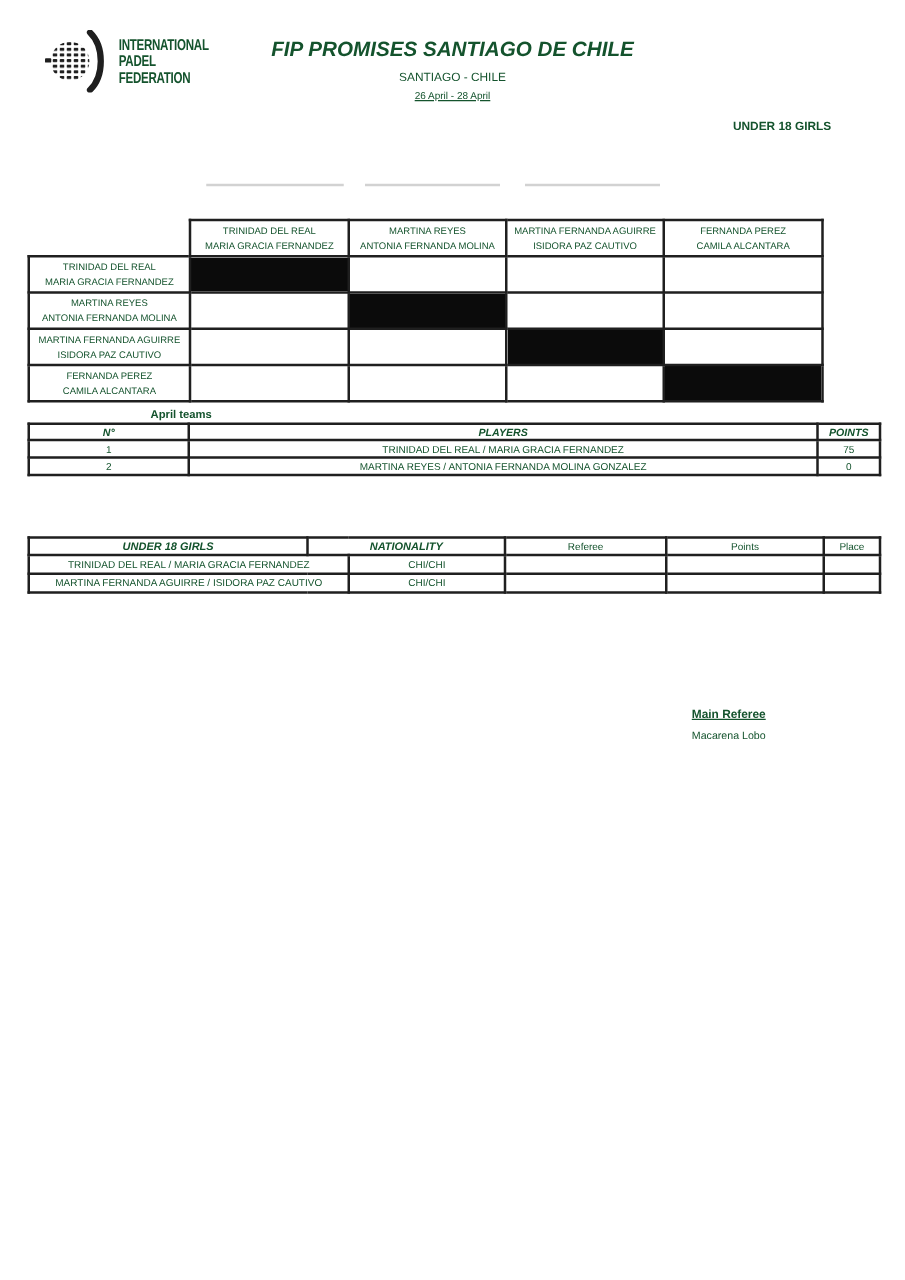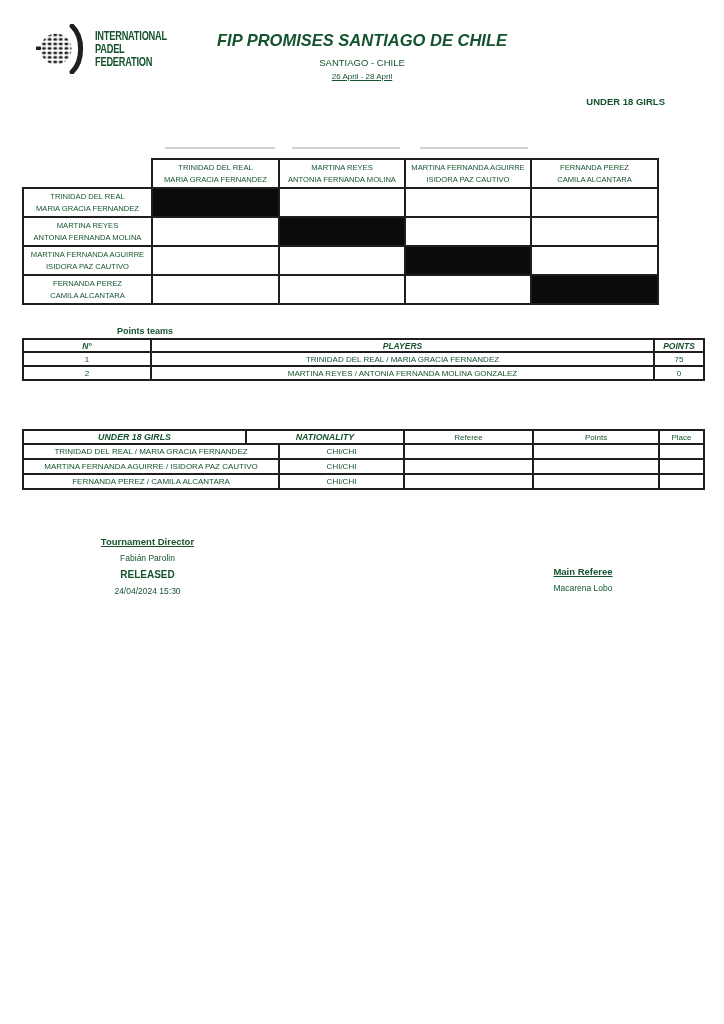--- a/index.html
+++ b/index.html
@@ -25,21 +25,21 @@
   .smudge { position:absolute; top:147px; height:2px; background:#d2d2d2; }
   .smudge.s1 { left:165px; width:110px; }
   .smudge.s2 { left:292px; width:108px; }
   .smudge.s3 { left:420px; width:108px; }
 
   
   table { border-collapse:collapse; table-layout:fixed; }
   td { padding:0; text-align:center; vertical-align:middle; overflow:hidden; white-space:nowrap; }
 
   
-  .crosstable { position:absolute; left:22px; top:158px; width:637px;padding-left:20px; }
+  .crosstable { position:absolute; left:22px; top:175px; width:637px;padding-left:20px; }
   .crosstable td { border:2px solid #1f1f1f; height:29px; font-size:7.6px; line-height:1.5; }
   .crosstable td.corner { border:none; background:transparent; }
   .crosstable td.blocked { background:#0b0b0b; }
 
   
   .seeded-label { position:absolute; left:70px; top:326px; width:150px; text-align:center;
                   font-size:9px; font-weight:bold; }
   .seeded { position:absolute; left:22px; top:338px; width:681px; }
   .seeded td { border:2px solid #1f1f1f; font-size:8px; }
   .seeded tr.hdr td { height:13px; font-weight:bold; font-style:italic; font-size:8.5px; }
@@ -159,21 +159,21 @@
         <div>CAMILA ALCANTARA</div>
       </td>
       <td></td>
       <td></td>
       <td></td>
       <td class="blocked"></td>
     </tr>
   </tbody>
     </table>
 
-  <div class="seeded-label">Points teams</div>
+  <div class="seeded-label">April teams</div>
   <table class="seeded">
     <colgroup>
       <col style="width:128px">
         <col style="width:503px">
         <col style="width:50px">
     </colgroup>
     <tbody>
         <tr class="hdr">
       <td>N°</td>
       <td>PLAYERS</td>
@@ -216,34 +216,21 @@
       <td></td>
       <td></td>
     </tr>
     <tr class="row">
       <td colspan="2">MARTINA FERNANDA AGUIRRE / ISIDORA PAZ CAUTIVO</td>
       <td>CHI/CHI</td>
       <td></td>
       <td></td>
       <td></td>
     </tr>
-    <tr class="row">
-      <td colspan="2">FERNANDA PEREZ / CAMILA ALCANTARA</td>
-      <td>CHI/CHI</td>
-      <td></td>
-      <td></td>
-      <td></td>
-    </tr>
   </tbody>
     </table>
 
-  <div class="director-block">
-    <div class="sig-label">Tournament Director</div>
-    <div class="sig-name">Fabián Parolin</div>
-    <div class="sig-status">RELEASED</div>
-    <div class="sig-time">24/04/2024 15:30</div>
-  </div>
   <div class="referee-block">
     <div class="sig-label">Main Referee</div>
     <div class="sig-name">Macarena Lobo</div>
   </div>
 
 </div>
 
 </body></html>

